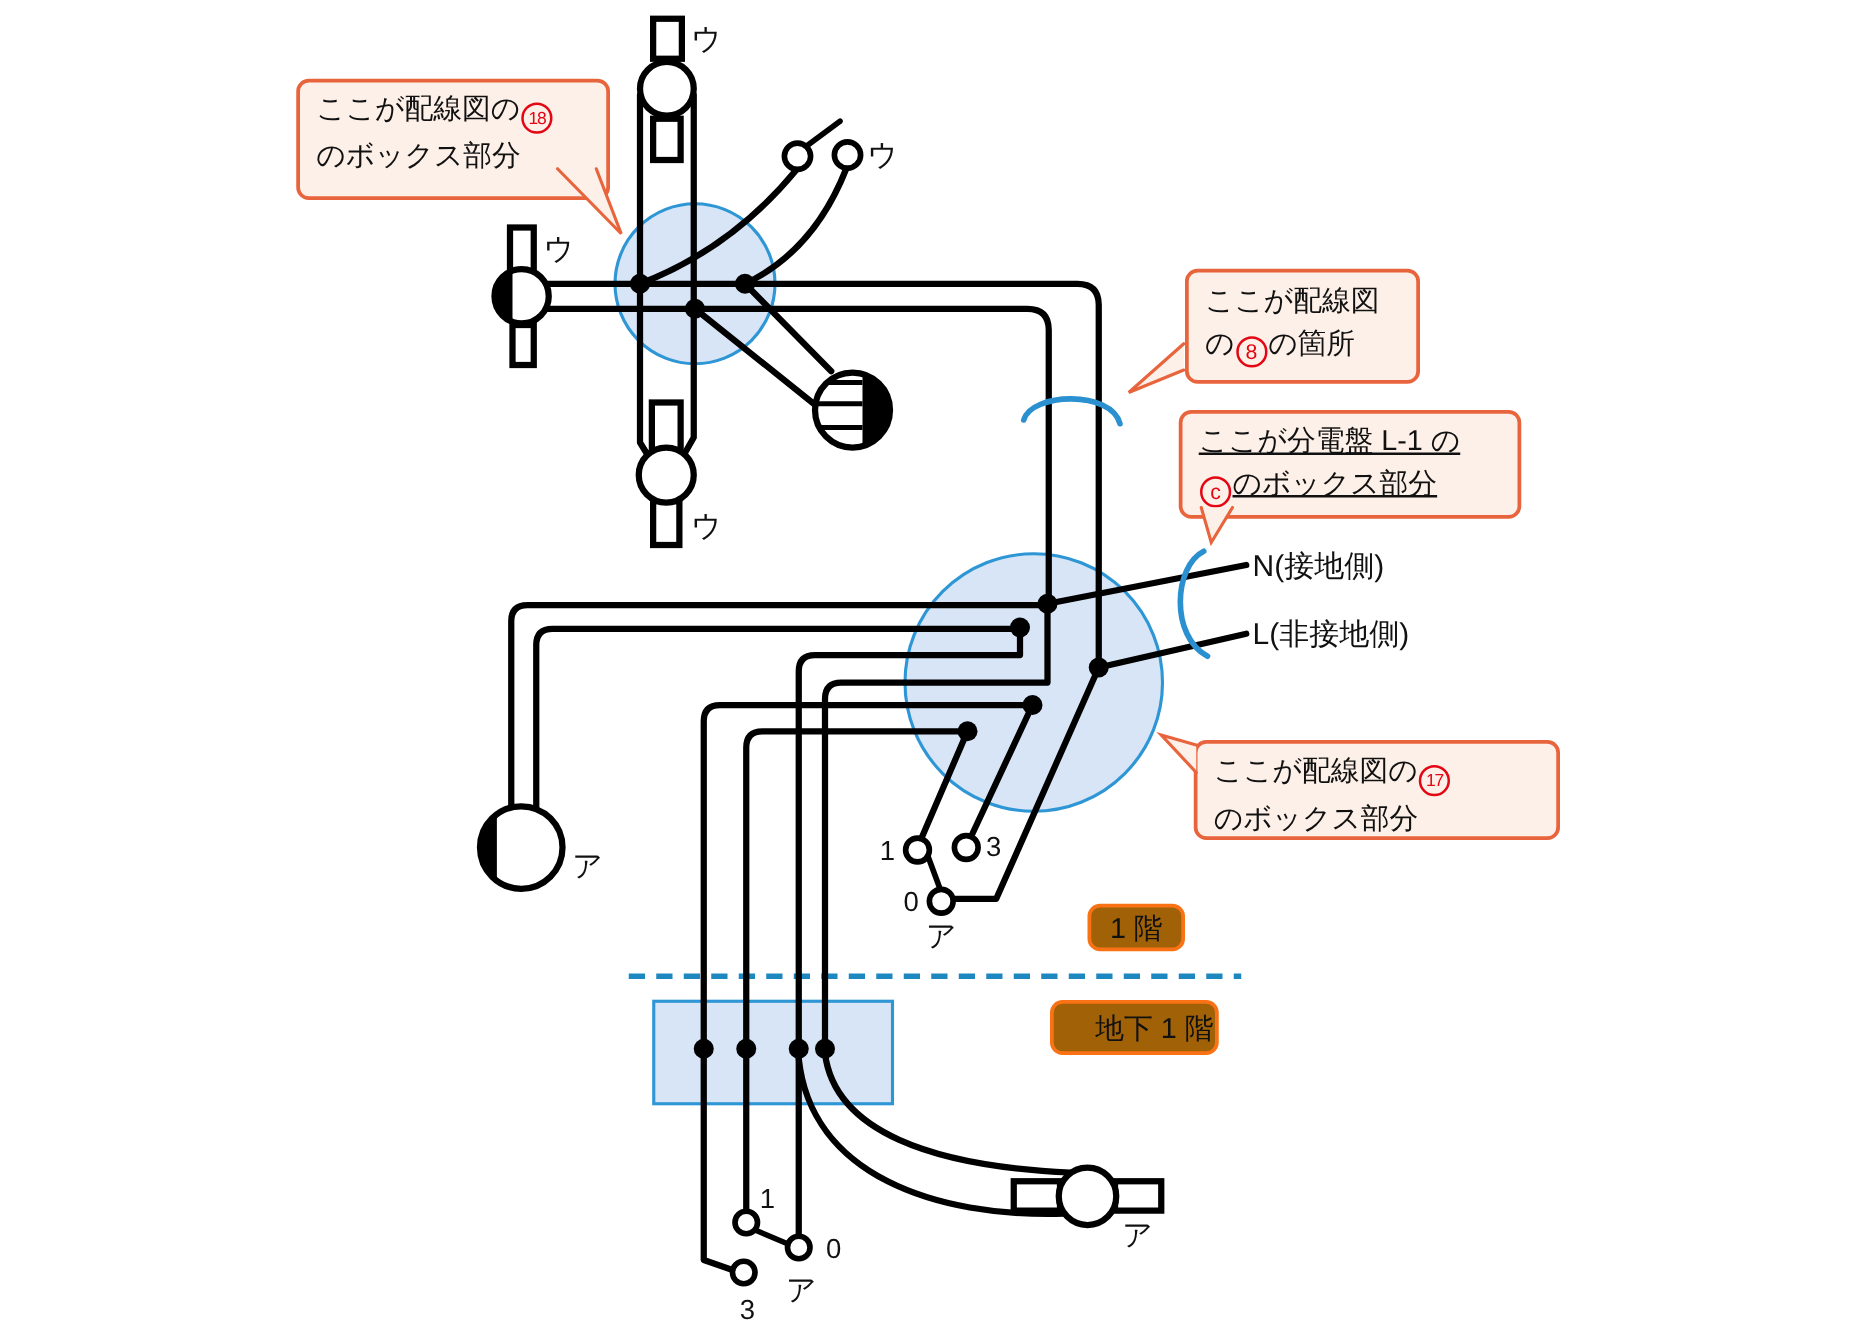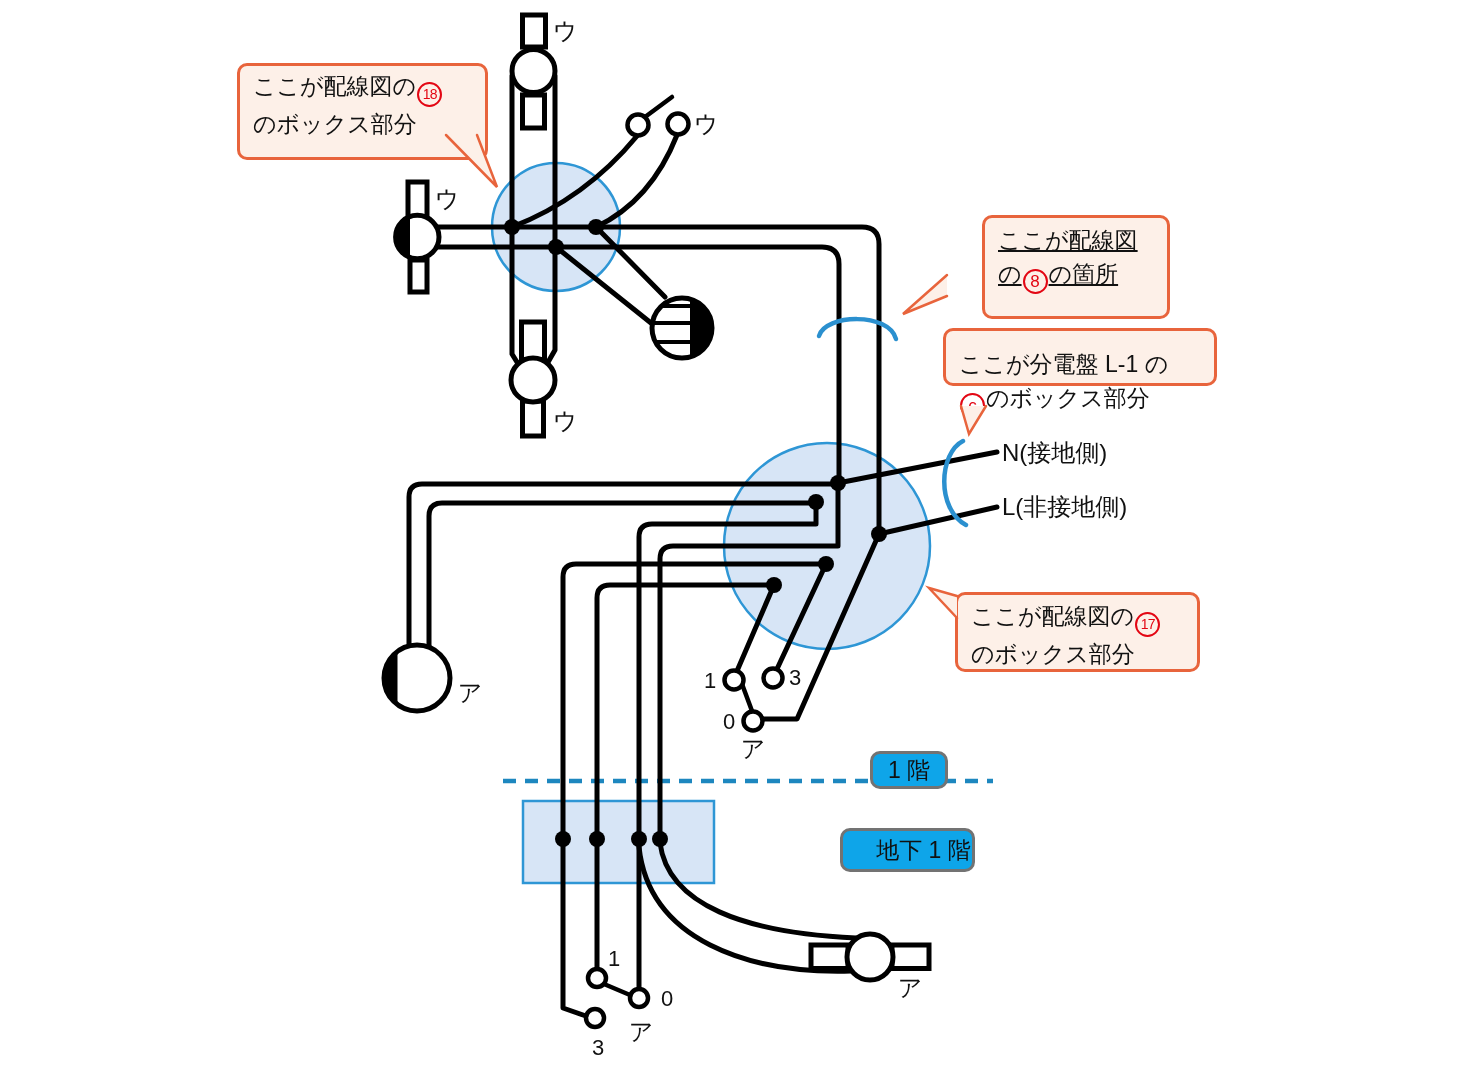--- a/index.html
+++ b/index.html
@@ -3,23 +3,23 @@
 <meta charset="utf-8">
 <style>
   html,body{margin:0;padding:0;background:#fff;}
   #stage{position:relative;width:1484px;height:1070px;background:#fff;overflow:hidden;
          font-family:"Liberation Sans","DejaVu Sans",sans-serif;color:#111;}
   #diagram{position:absolute;left:0;top:0;z-index:10;}
   #tails{position:absolute;left:0;top:0;z-index:30;pointer-events:none;}
   .callout{position:absolute;z-index:20;box-sizing:border-box;background:#fdf0e8;
            border:3px solid #e8643c;border-radius:10px;font-size:23px;line-height:34px;
            padding:3px 6px 0 13px;white-space:nowrap;}
-  .floorlbl{position:absolute;z-index:20;box-sizing:border-box;background:#0ea5e9;
-            border:3px solid #737373;border-radius:10px;font-size:23px;
-            display:flex;align-items:center;justify-content:center;white-space:nowrap;margin-top:28px;}
+  .floorlbl{position:absolute;z-index:20;box-sizing:border-box;background:#a16207;
+            border:3px solid #f97316;border-radius:10px;font-size:23px;
+            display:flex;align-items:center;justify-content:center;white-space:nowrap;}
   .badge{display:inline-flex;align-items:center;justify-content:center;box-sizing:border-box;
          width:25px;height:25px;border:2px solid #e30613;border-radius:50%;color:#e30613;
          font-size:14px;line-height:1;vertical-align:-5px;margin:0 1px;letter-spacing:-1px;}
   .badge.one{font-size:17px;letter-spacing:0;}
   svg text{font-family:"Liberation Sans","DejaVu Sans",sans-serif;fill:#111;}
 </style>
 </head>
 <body>
 
 <div id="stage">
@@ -163,31 +163,31 @@
       <text x="641" y="1040">ア</text>
       <text x="910" y="996">ア</text>
     </g>
   </svg>
 
   <div class="callout" style="left:237px;top:63px;width:251px;height:97px;">
     <div><span>ここが配線図の</span><span class="badge">18</span></div>
     <div>のボックス部分</div>
   </div>
 
-  <div class="callout" style="left:982px;top:215px;width:188px;height:104px;padding-top:5px;text-decoration:underline;">
+  <div class="callout" style="left:948px;top:215px;width:188px;height:92px;padding-top:5px;">
     <div>ここが配線図</div>
     <div><span>の</span><span class="badge one">8</span><span>の箇所</span></div>
   </div>
 
-  <div class="callout" style="left:943px;top:328px;width:274px;height:58px;padding-top:16px;">
+  <div class="callout" style="left:943px;top:328px;width:274px;height:87px;padding-top:4px;text-decoration:underline;">
     <div>ここが分電盤 L-1 の</div>
     <div><span class="badge one">c</span><span>のボックス部分</span></div>
   </div>
 
-  <div class="callout" style="left:955px;top:592px;width:245px;height:80px;padding-top:4px;">
+  <div class="callout" style="left:955px;top:592px;width:293px;height:80px;padding-top:4px;">
     <div><span>ここが配線図の</span><span class="badge">17</span></div>
     <div>のボックス部分</div>
   </div>
 
   <div class="floorlbl" style="left:870px;top:723px;width:78px;height:38px;">1 階</div>
   <div class="floorlbl" style="left:840px;top:800px;width:135px;height:44px;padding-left:32px;">地下 1 階</div>
 
   <svg id="tails" width="1484" height="1070" viewBox="0 0 1484 1070">
     <path d="M 446 135 L 497 187 L 477 135" fill="#fdf0e8" stroke="#e8643c" stroke-width="2.5" stroke-linecap="round"></path>
     <path d="M 947 275 L 903 314 L 947 296" fill="#fdf0e8" stroke="#e8643c" stroke-width="2.5" stroke-linecap="round"></path>

